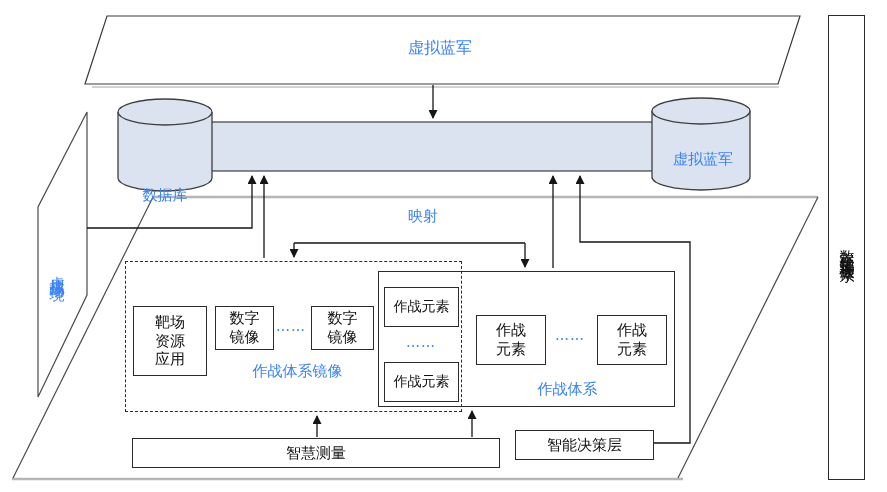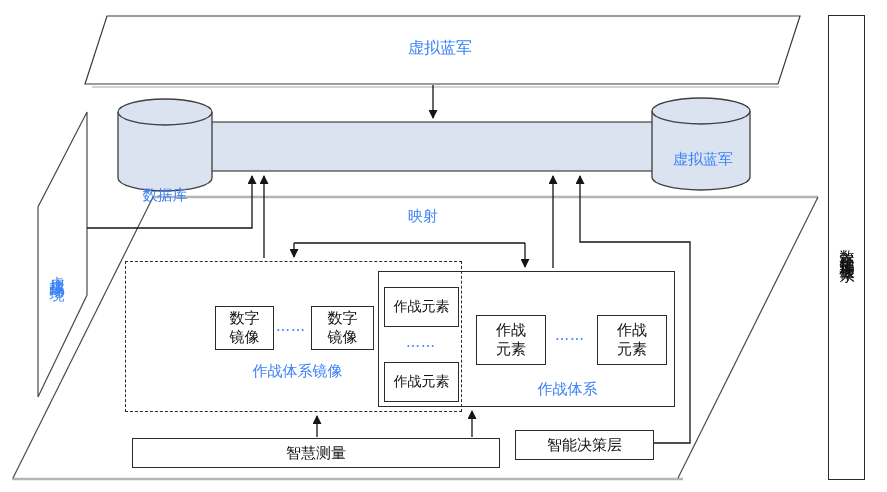--- a/index.html
+++ b/index.html
@@ -73,20 +73,23 @@
   <div class="container-dashed" style="left:125px;top:261px;width:335px;height:149px;"></div>
 
   <div class="lbl big" style="left:340px;top:38px;width:200px;height:20px;">虚拟蓝军</div>
   <div class="lbl" style="left:125px;top:148px;width:80px;height:20px;margin-top:37px;">数据库</div>
   <div class="lbl" style="left:663px;top:149px;width:80px;height:20px;">虚拟蓝军</div>
   <div class="lbl" style="left:393px;top:206px;width:60px;height:20px;">映射</div>
   <div class="lbl vert" style="left:45px;top:210px;width:24px;height:120px;">虚拟战场环境</div>
 
   <div class="bar-right vert" style="left:828px;top:15px;width:35px;height:463px;">数字孪生靶场标准体系</div>
 
+  <div class="bx" style="left:133px;top:306px;width:72px;height:68px;">靶场
+资源
+应用</div>
   <div class="bx" style="left:215px;top:306px;width:57px;height:42px;">数字
 镜像</div>
   <div class="lbl dots" style="left:269px;top:317px;width:44px;height:18px;">……</div>
   <div class="bx" style="left:311px;top:306px;width:61px;height:42px;">数字
 镜像</div>
   <div class="lbl" style="left:230px;top:364px;width:135px;height:18px;font-family:Liberation Mono, monospace;">作战体系镜像</div>
 
   <div class="bx" style="left:384px;top:287px;width:73px;height:38px;font-size:14px;">作战元素</div>
   <div class="lbl dots" style="left:399px;top:333px;width:44px;height:18px;">……</div>
   <div class="bx" style="left:384px;top:362px;width:73px;height:38px;font-size:14px;">作战元素</div>

